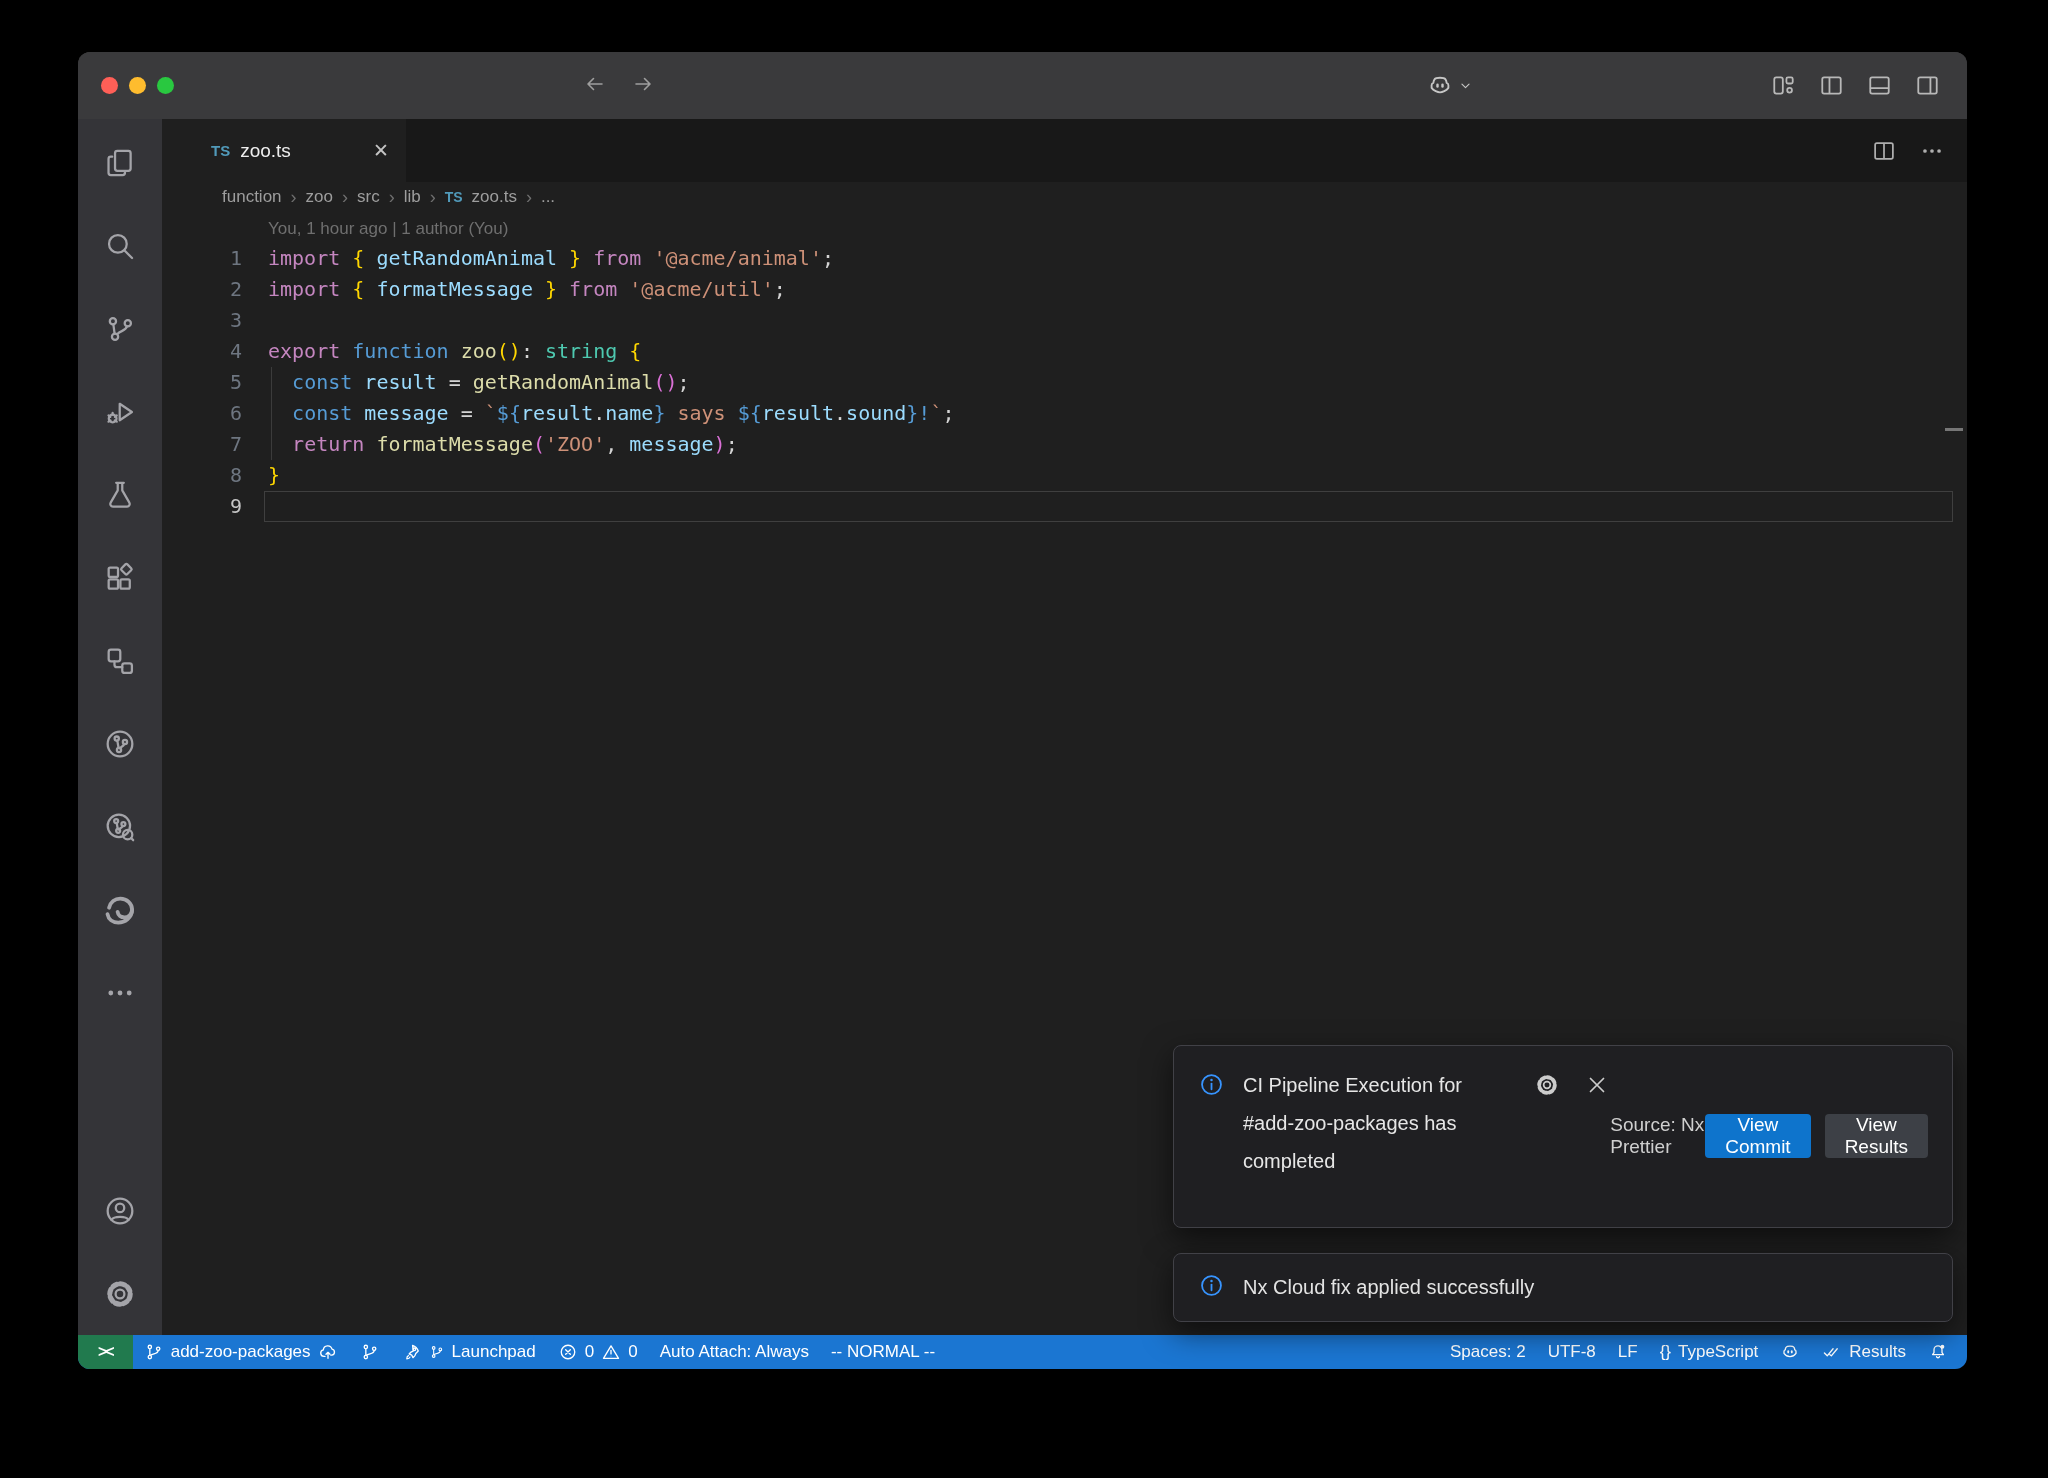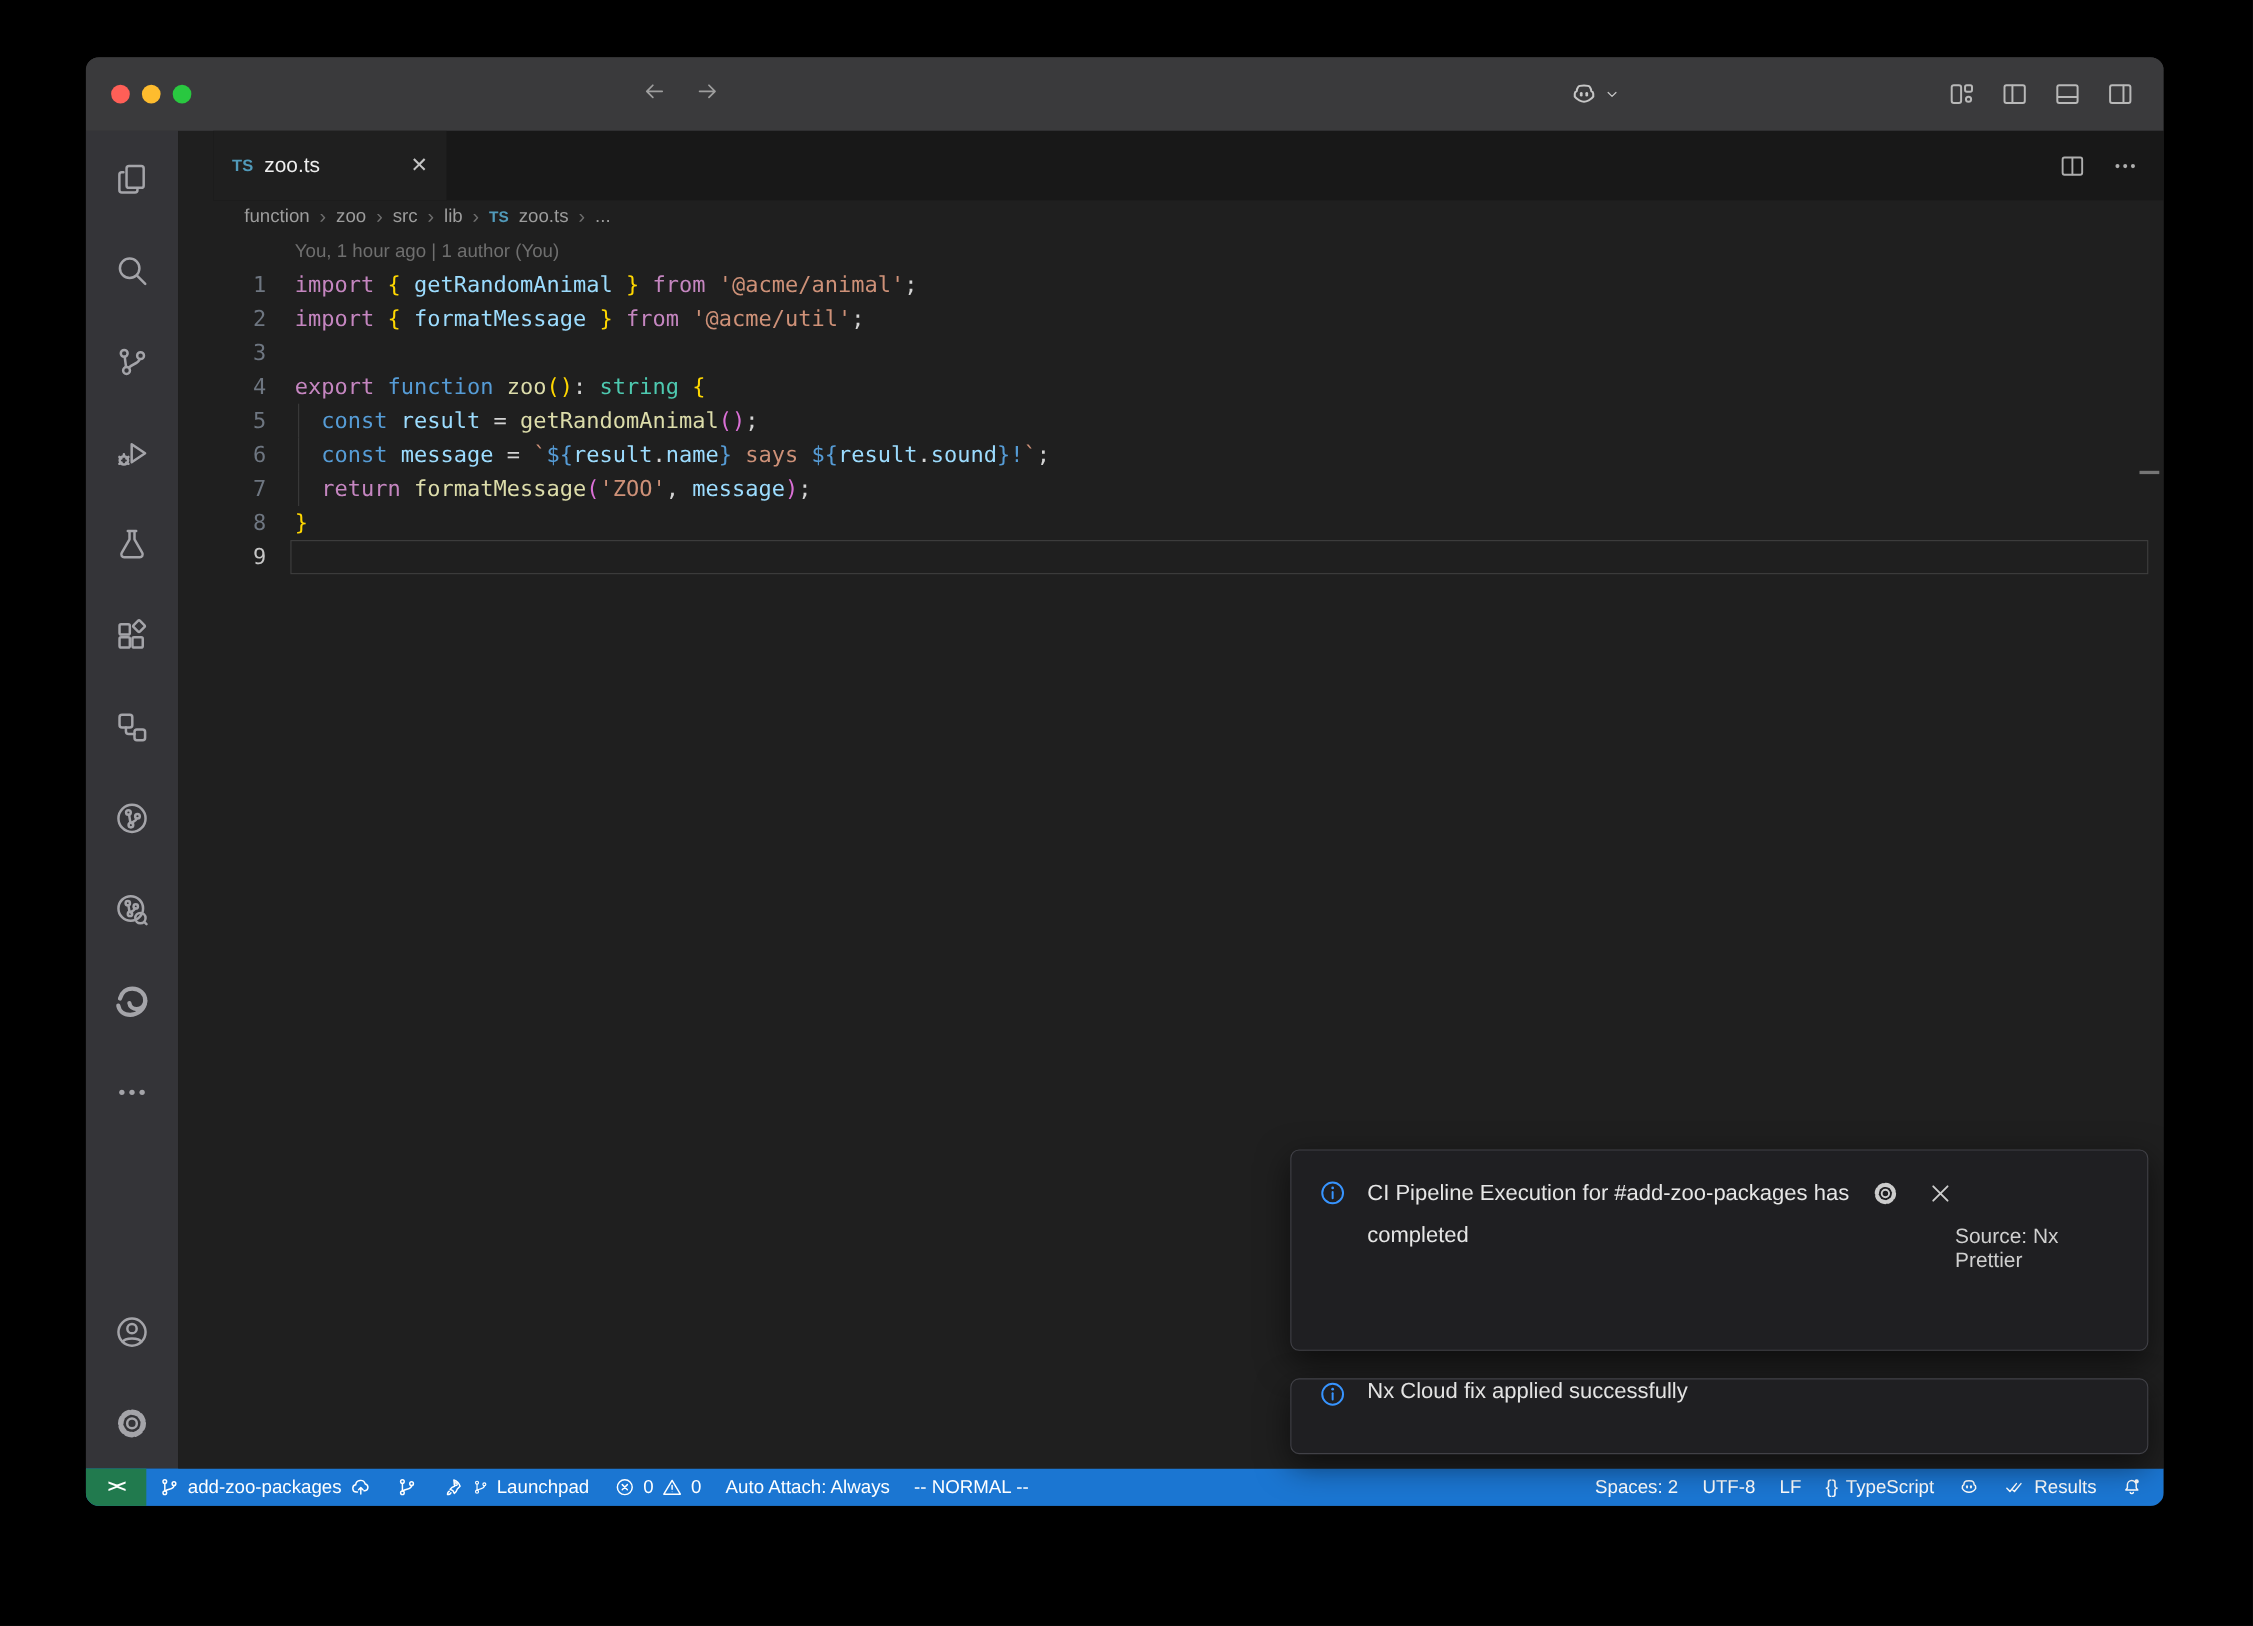--- a/index.html
+++ b/index.html
@@ -53,21 +53,21 @@
   .toast-big{height:183px;padding:20px 24px 22px 24px;display:flex;flex-direction:row;justify-content:space-between;}
   .toast-head{display:flex;gap:18px;align-items:flex-start;}
   .toast-msg{font-size:20px;line-height:38px;color:#e6e6e6;max-width:478px;}
   .toast-controls{margin-left:auto;display:flex;gap:24px;color:#cccccc;align-items:center;padding-top:6px;}
   .toast-foot{display:flex;align-items:center;}
   .toast-source{font-size:19px;color:#cfcfcf;}
   .toast-actions{margin-left:auto;display:flex;gap:14px;}
   .btn{height:44px;padding:0 20px;border-radius:4px;font-size:19px;display:flex;align-items:center;color:#ffffff;cursor:pointer;border:none;}
   .btn-primary{background:var(--c-btn);}
   .btn-secondary{background:#3d4046;}
-  .toast-mini{height:69px;display:flex;gap:18px;padding:0 24px;font-size:20px;color:#e3e3e3;}
+  .toast-mini{height:69px;display:flex;align-items:center;gap:18px;padding:0 24px;font-size:20px;color:#e3e3e3;}
   .info-icn{color:var(--c-info);}
 
   
   .statusbar{height:34px;flex:0 0 34px;background:var(--c-status);display:flex;align-items:stretch;color:#fff;font-size:17px;}
   .sb-item{display:flex;align-items:center;gap:7px;padding:0 11px;cursor:pointer;}
   .sb-remote{background:var(--c-remote);padding:0 20px;font-weight:700;font-size:16px;letter-spacing:-2px;}
   .sb-right{margin-left:auto;display:flex;align-items:stretch;padding-right:8px;}
 
   
   .icn{display:inline-flex;flex:0 0 auto;}
@@ -354,20 +354,24 @@
               <span class="icn " style="width:26px;height:26px">
                 <svg viewBox="0 0 24 24">
                   <path d="M6 6l12 12M18 6L6 18"></path>
                 </svg>
               </span>
             </span>
           </div>
         </div>
         <div class="toast-foot">
           <span class="toast-source">Source: Nx Prettier</span>
+          <div class="toast-actions">
+            <button class="btn btn-primary">View Commit</button>
+            <button class="btn btn-secondary">View Results</button>
+          </div>
         </div>
       </div>
       <div class="toast toast-mini">
         <span class="info-icn"><span class="icn " style="width:27px;height:27px">
             <svg viewBox="0 0 24 24">
               <circle cx="12" cy="12" r="8.4"></circle>
               <path d="M12 11.2v5"></path>
               <circle cx="12" cy="7.9" r="1.1" fill="currentColor" stroke="none"></circle>
             </svg>
           </span></span>

